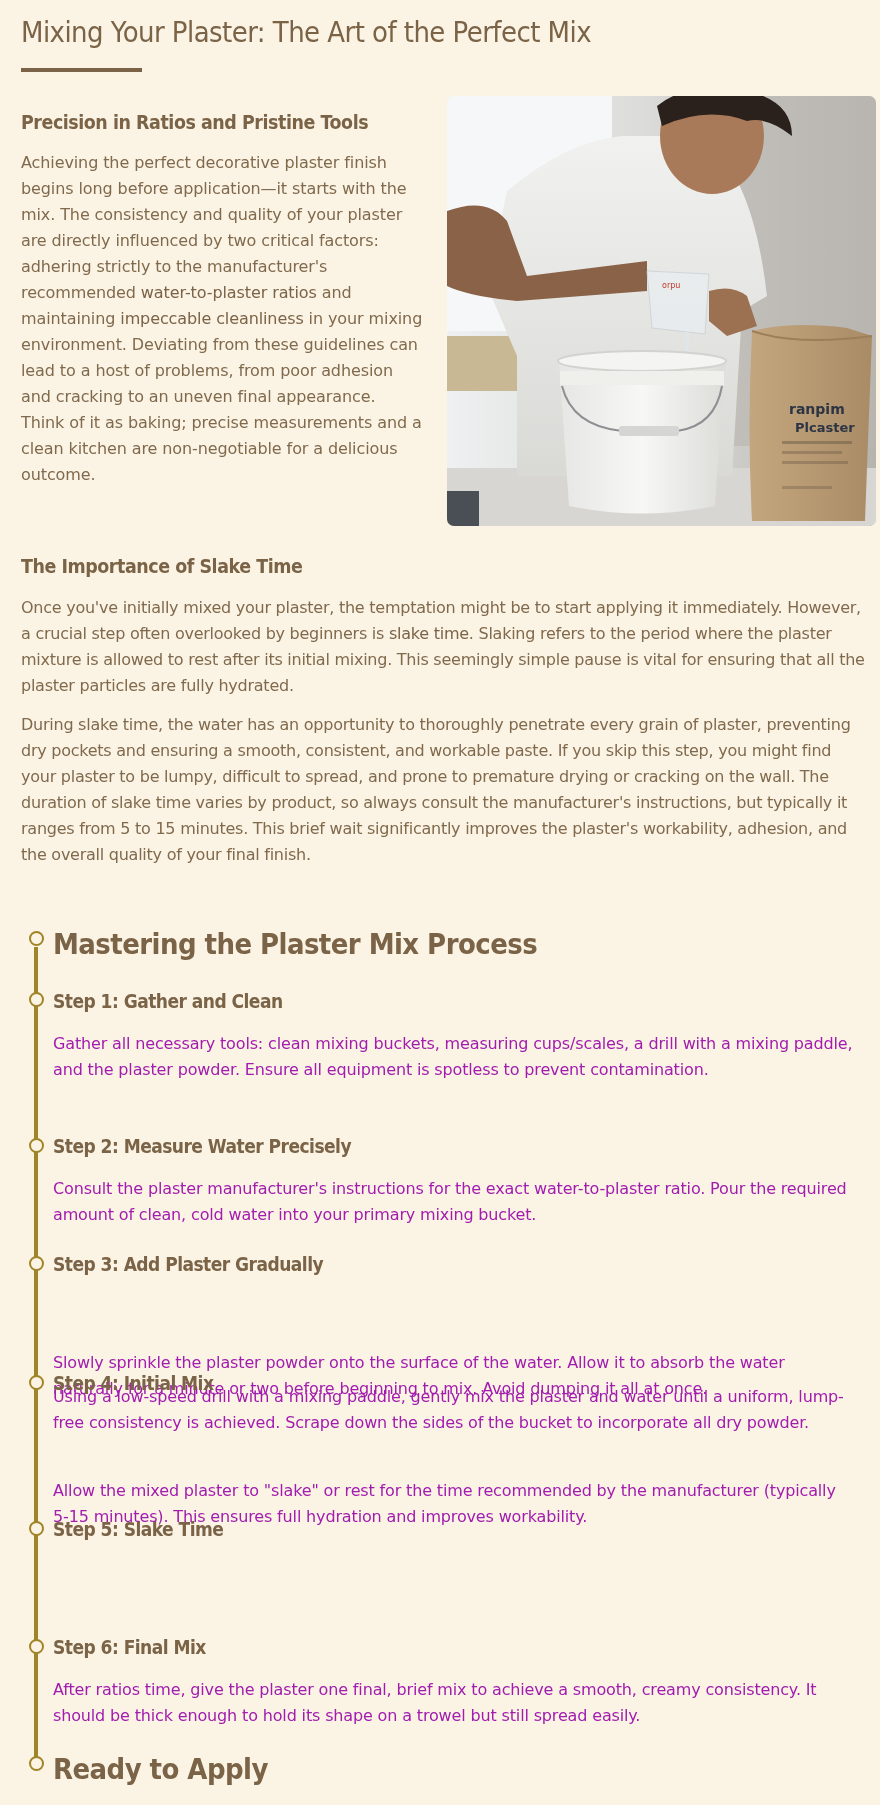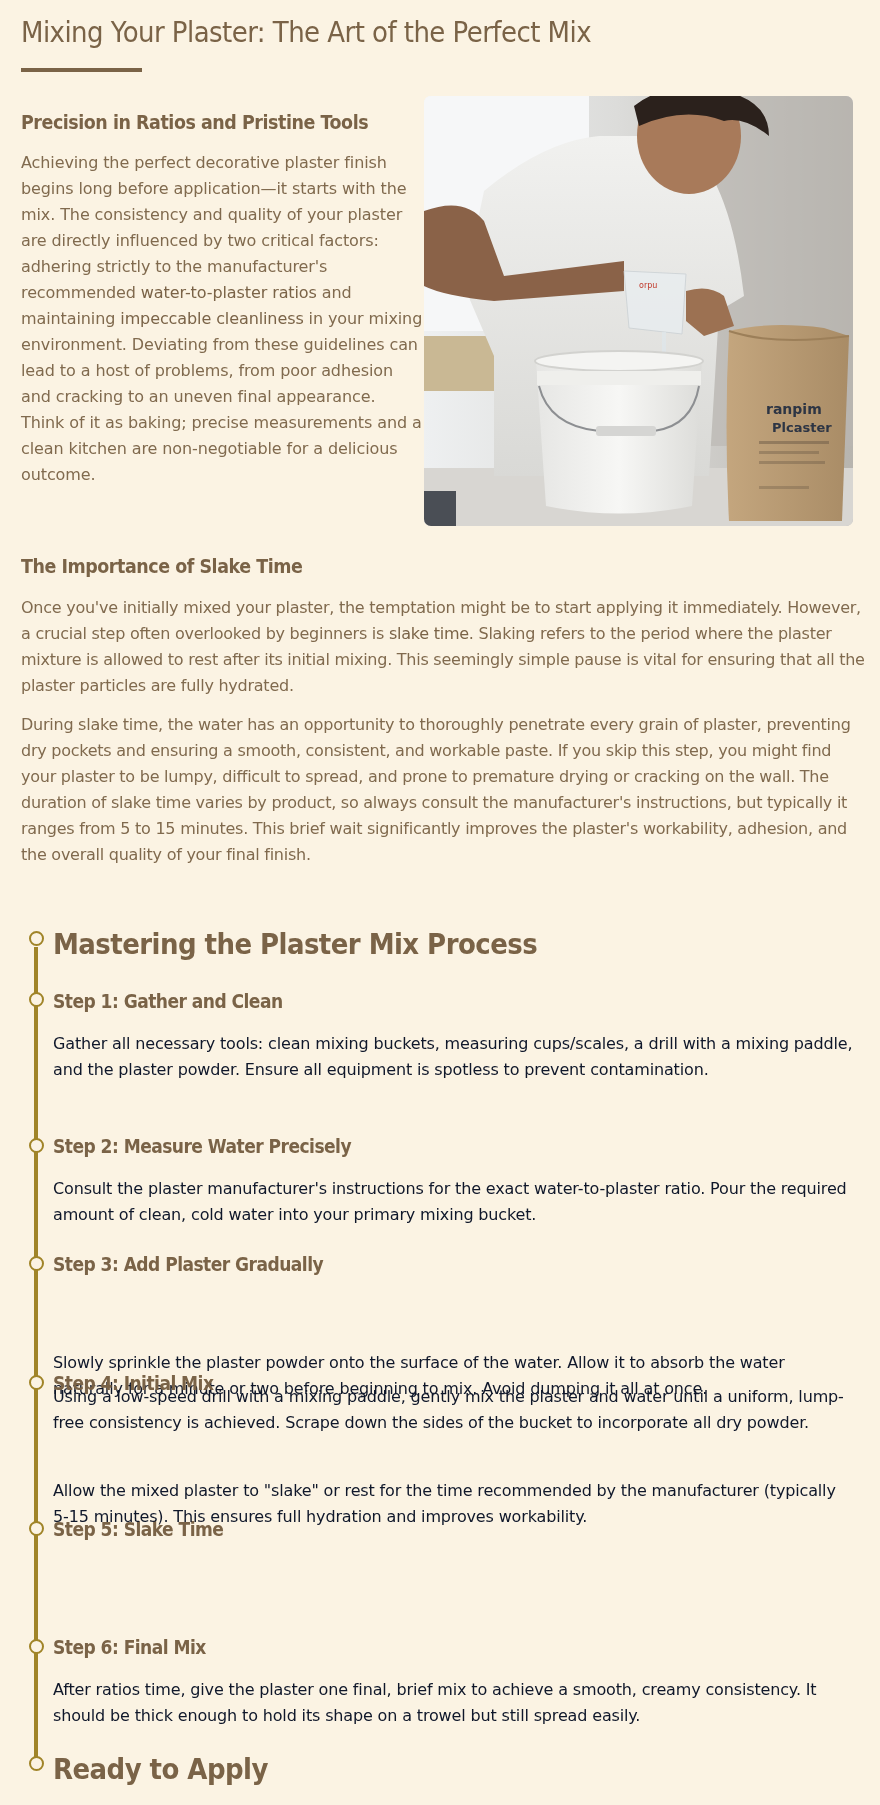--- a/index.html
+++ b/index.html
@@ -31,21 +31,21 @@
     transform: scaleX(0.92); transform-origin: left center;
   }
   .para {
     position: absolute; font-family: "DejaVu Sans", sans-serif;
     font-size: 16px; line-height: 26px; color: #806A4E;
     letter-spacing: -0.1px;
   }
   .para b { font-weight: normal; color: #7A6347; }
 
   .hero-image {
-    position: absolute; left: 424px; top: 96px; width: 429px; height: 430px;
+    position: absolute; left: 447px; top: 96px; width: 429px; height: 430px;
     border-radius: 7px; overflow: hidden; background: #ffffff;
   }
 
   .timeline-line {
     position: absolute; left: 34px; top: 947px; width: 4px; height: 818px;
     background: #A08428;
   }
   .dot {
     position: absolute; width: 15px; height: 15px; border-radius: 50%;
     border: 2.5px solid #A08428; background: #FBF3E3; left: 28.5px;
@@ -58,21 +58,21 @@
   }
   .step-title {
     position: absolute; left: 53px;
     font-family: "DejaVu Sans", sans-serif; font-weight: bold;
     font-size: 19px; color: #7A6347; letter-spacing: -0.6px; white-space: nowrap;
     transform: scaleX(0.9); transform-origin: left center;
   }
   .step-body {
     position: absolute; left: 53px; width: 800px;
     font-family: "DejaVu Sans", sans-serif; font-size: 16px; line-height: 26px;
-    color: #0f172a; letter-spacing: -0.15px;
+    color: #a21caf; letter-spacing: -0.15px;
   }
 </style>
 </head>
 <body>
 
 <div class="page">
 
   <h1 class="page-title">Mixing Your Plaster: The Art of the Perfect Mix</h1>
   <div class="title-rule"></div>
 

